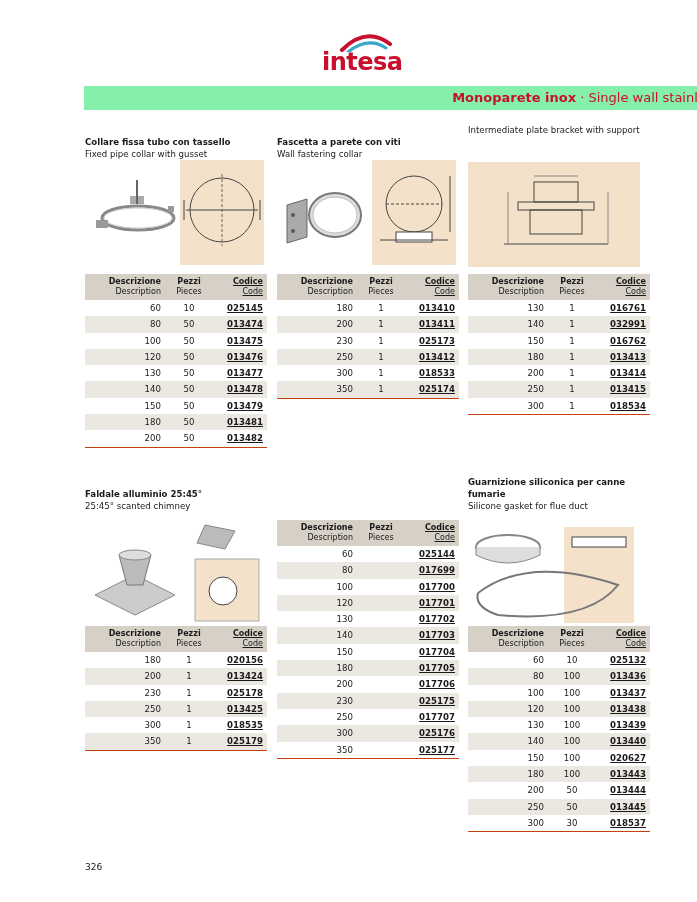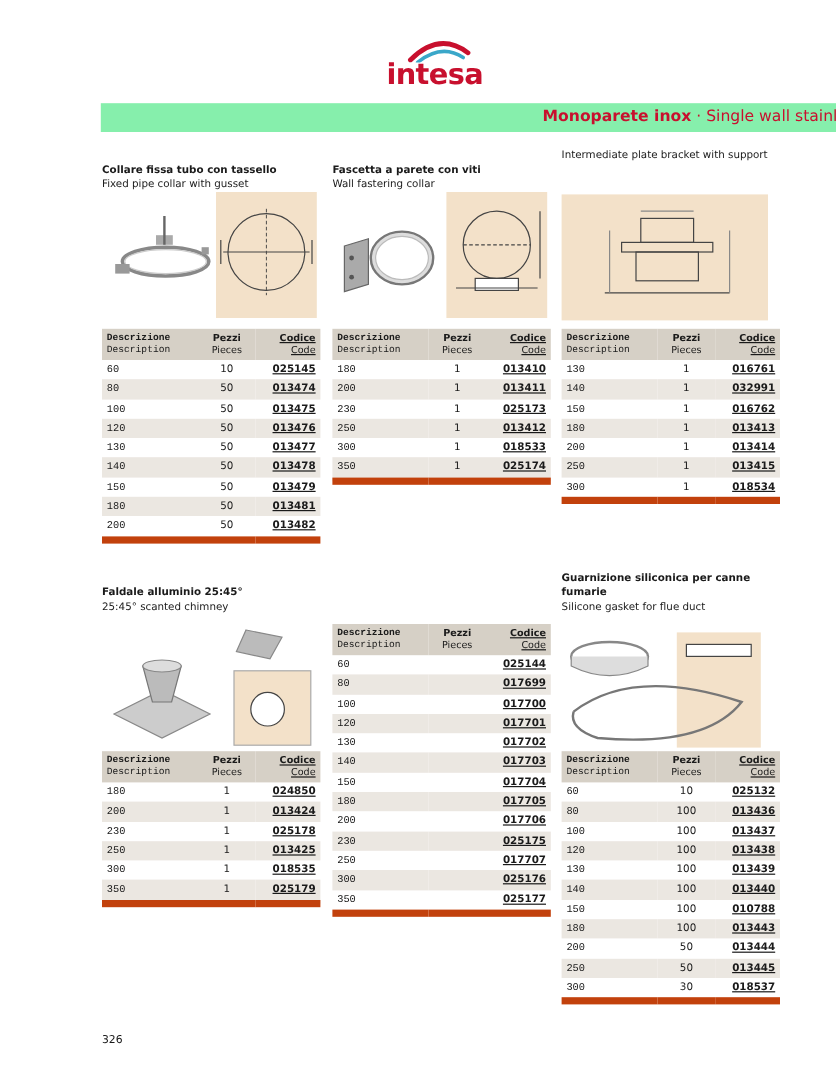--- a/index.html
+++ b/index.html
@@ -27,25 +27,25 @@
   .sec-title-en { font-size: 8.6px; line-height: 12px; color: #1a1a1a; }
   .img-box { position: absolute; }
   .tbl { position: absolute; width: 182px; border-collapse: collapse; font-size: 8.6px; }
   .tbl th {
     background: #d6d0c6; font-weight: normal; font-size: 8px; line-height: 10px;
     padding: 3px 4px; vertical-align: middle;
   }
   .tbl th b { font-weight: bold; display: block; }
   .tbl td { padding: 0 4px; height: 16.3px; line-height: 16.3px; }
   .tbl tr.alt td { background: #ebe7e1; }
-  .tbl th.c1, .tbl td.c1 { text-align: left; width: 80px; font-family: Liberation Mono, monospace; }
+  .tbl th.c1, .tbl td.c1 { text-align: right; width: 80px; }
   .tbl th.c2, .tbl td.c2 { text-align: center; width: 48px; }
   .tbl th.c3, .tbl td.c3 { text-align: right; width: 54px; text-decoration: underline; }
   .tbl td.c3 { font-weight: bold; }
-  .tbl tr:last-child td { border-bottom: 6px solid #c2410c; }
+  .tbl tr:last-child td { border-bottom: 1px solid #c2410c; }
   .page-num { position: absolute; left: 85px; top: 862px; font-size: 9px; }
 </style>
 </head>
 <body>
 
 <div class="logo">
   <svg class="logo-arcs" width="56" height="22" viewBox="0 0 56 22">
     <path d="M4 20 Q 28 -4 52 14" stroke="#c8102e" stroke-width="4" fill="none" stroke-linecap="round"></path>
     <path d="M10 22 Q 30 6 48 18" stroke="#3aa7c9" stroke-width="3" fill="none" stroke-linecap="round"></path>
   </svg>
@@ -284,21 +284,21 @@
     <tr>
       <th class="c1"><b>Descrizione</b><span>Description</span></th>
       <th class="c2"><b>Pezzi</b><span>Pieces</span></th>
       <th class="c3"><b>Codice</b><span>Code</span></th>
     </tr>
   </thead>
   <tbody>
       <tr>
         <td class="c1">180</td>
         <td class="c2">1</td>
-        <td class="c3">024850</td>
+        <td class="c3">020156</td>
       </tr>
       <tr class="alt">
         <td class="c1">200</td>
         <td class="c2">1</td>
         <td class="c3">013424</td>
       </tr>
       <tr>
         <td class="c1">230</td>
         <td class="c2">1</td>
         <td class="c3">025178</td>
@@ -450,21 +450,21 @@
         <td class="c3">013439</td>
       </tr>
       <tr class="alt">
         <td class="c1">140</td>
         <td class="c2">100</td>
         <td class="c3">013440</td>
       </tr>
       <tr>
         <td class="c1">150</td>
         <td class="c2">100</td>
-        <td class="c3">010788</td>
+        <td class="c3">020627</td>
       </tr>
       <tr class="alt">
         <td class="c1">180</td>
         <td class="c2">100</td>
         <td class="c3">013443</td>
       </tr>
       <tr>
         <td class="c1">200</td>
         <td class="c2">50</td>
         <td class="c3">013444</td>

